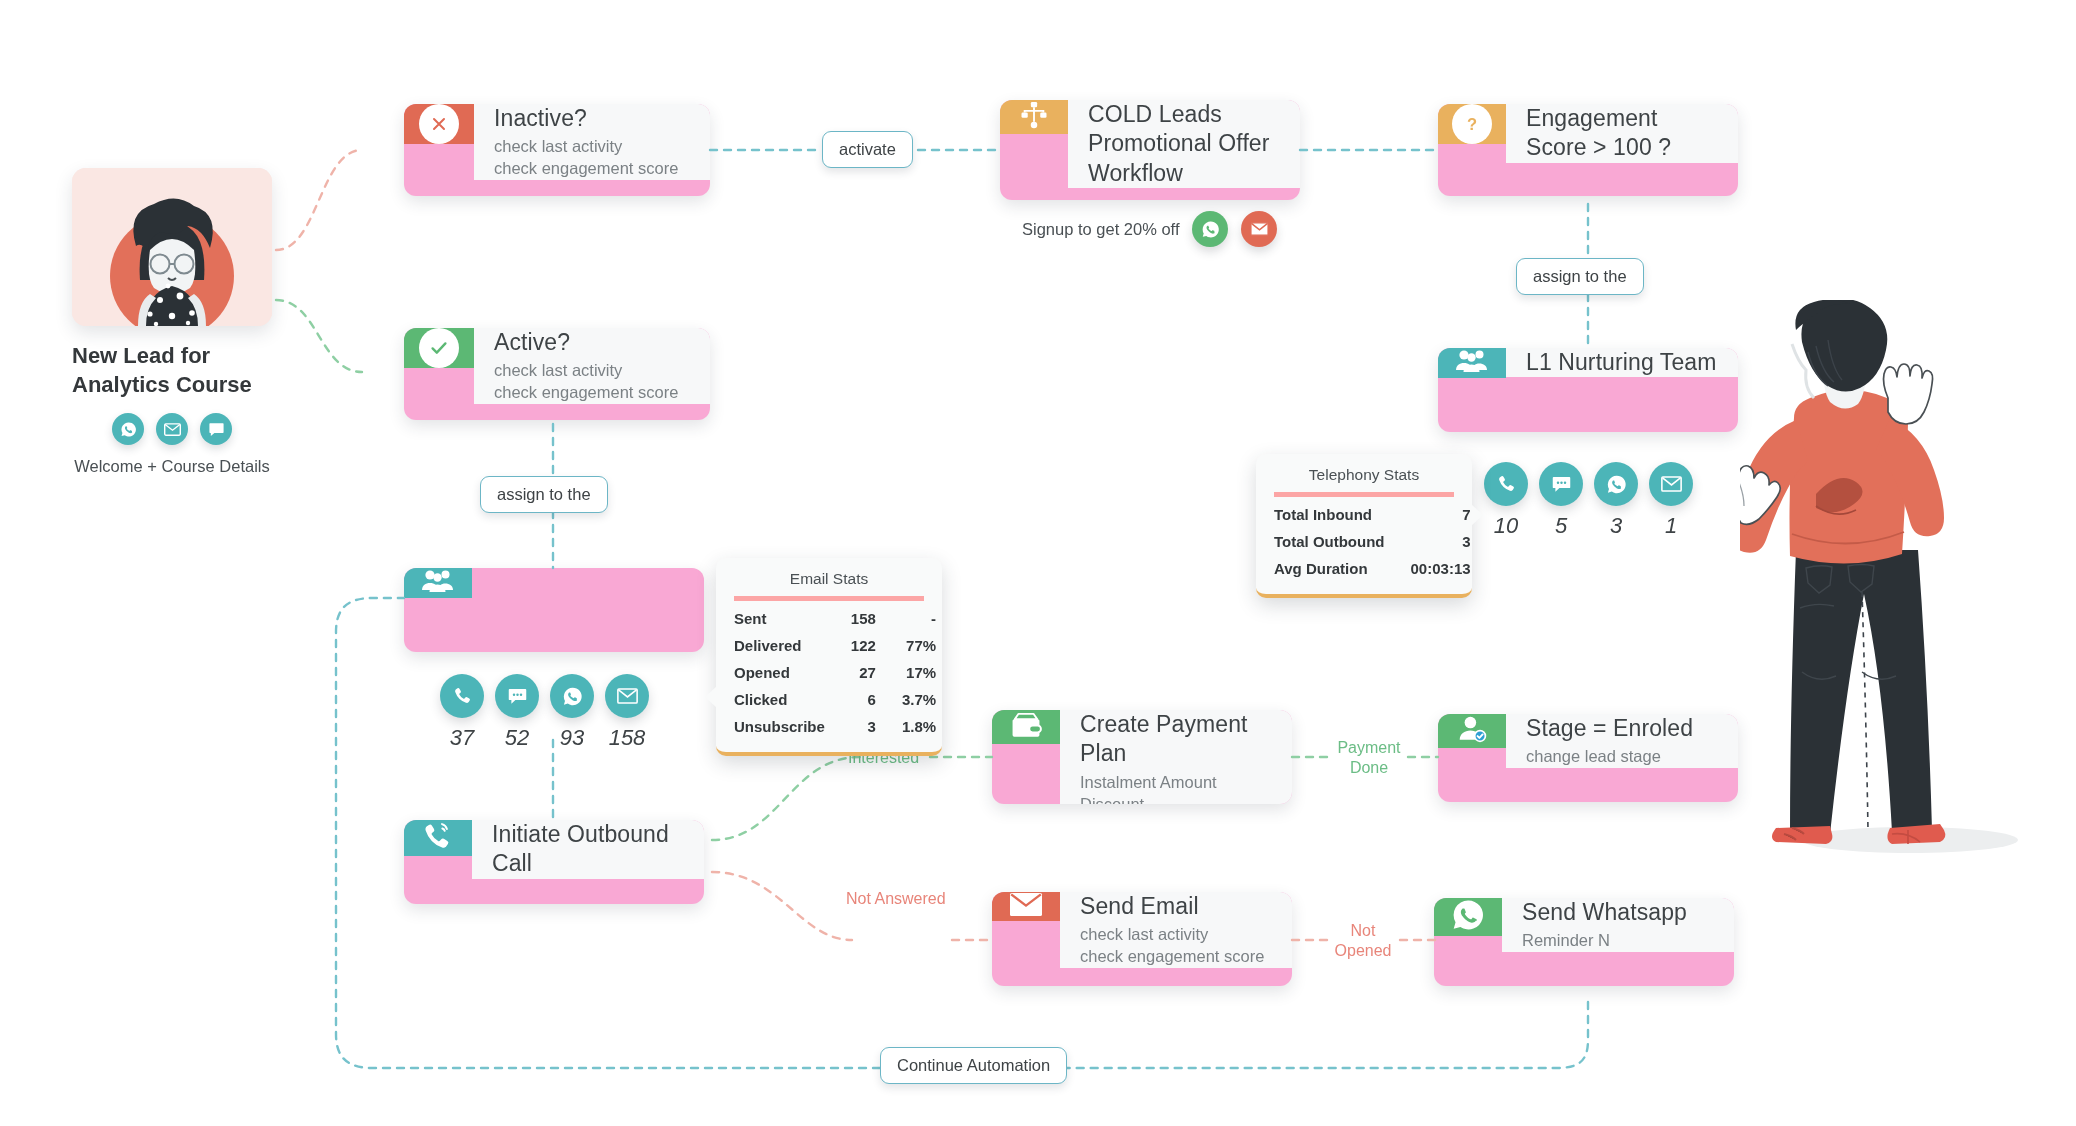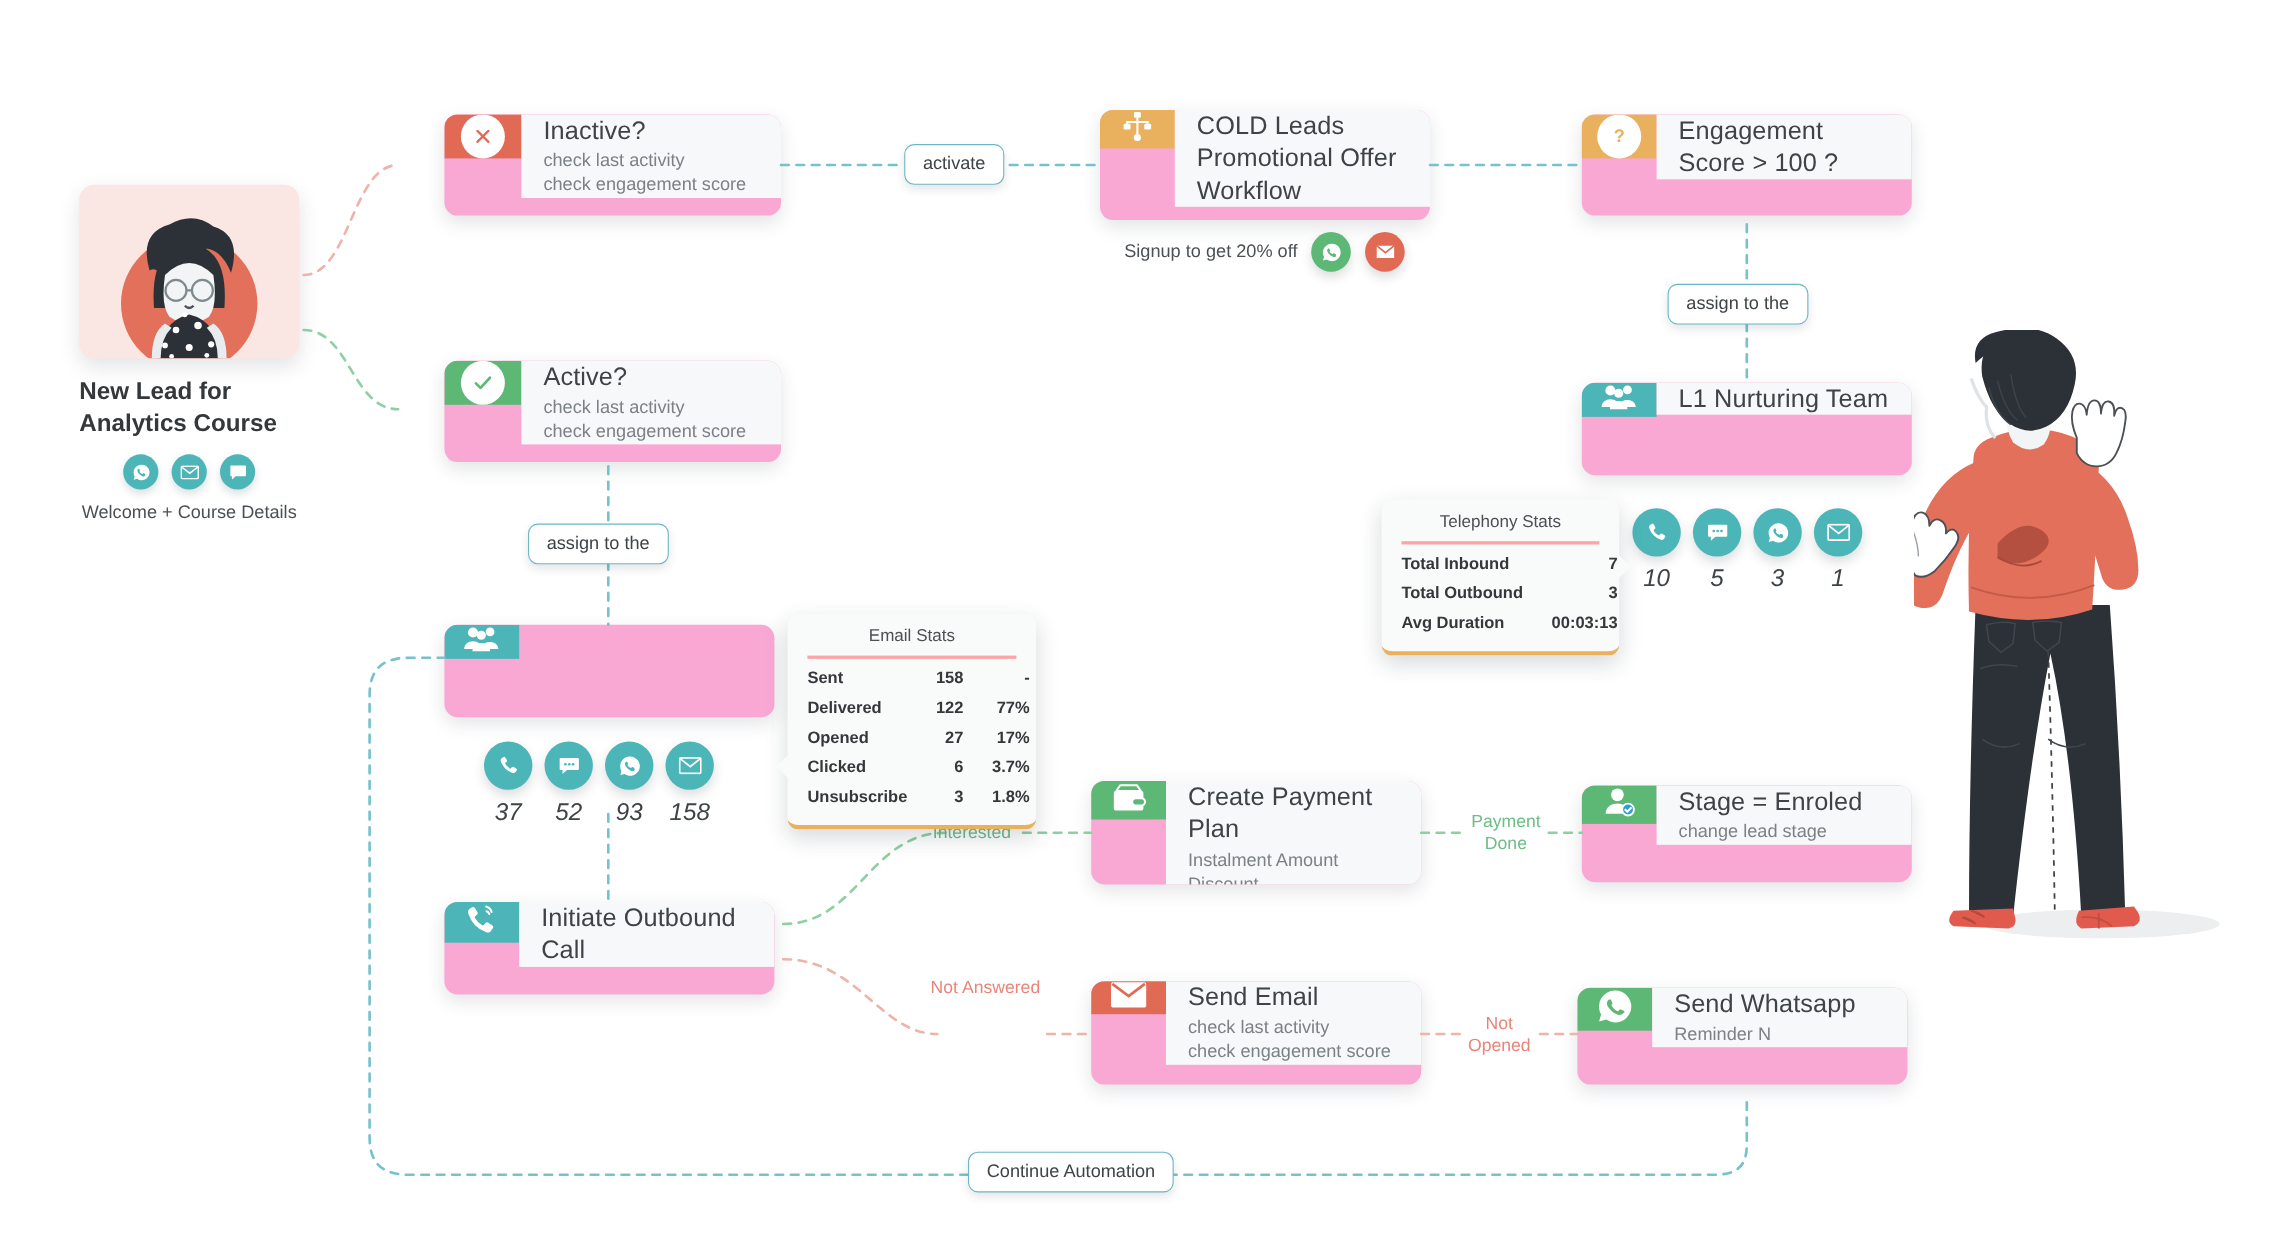--- a/index.html
+++ b/index.html
@@ -41,21 +41,21 @@
   .chip{display:flex;flex-direction:column;align-items:center;}
   .chip .b{width:44px;height:44px;border-radius:50%;background:#4cb5b8;display:flex;
            align-items:center;justify-content:center;box-shadow:0 5px 11px rgba(40,50,60,.17);}
   .chip .n{margin-top:7px;font-size:22px;color:#3e4346;}
 
   
   .tip{position:absolute;background:#f9fafa;border-radius:10px;
        box-shadow:0 7px 20px rgba(40,50,60,.18);border-bottom:4px solid #e9b15e;
        padding:12px 18px 12px;z-index:7;}
   .tip .hd{text-align:center;font-size:15.5px;color:#4a5054;padding-bottom:8px;
-           border-bottom:3px solid #fca5a5;margin-bottom:4px;}
+           border-bottom:5px solid #fca5a5;margin-bottom:4px;}
   .tip table{border-collapse:collapse;width:100%;}
   .tip td{font-size:15px;font-weight:bold;color:#34383b;padding:5px 0;}
   .tip td.k{text-align:left;padding-right:26px;white-space:nowrap;}
   .tip td.v{text-align:right;white-space:nowrap;}
   .tip td.v2{text-align:right;padding-left:26px;white-space:nowrap;}
   .tip .beak{position:absolute;width:0;height:0;}
 
   
   .lead{position:absolute;}
   .lead .ph{width:200px;height:158px;border-radius:14px;background:#fae7e3;overflow:hidden;

